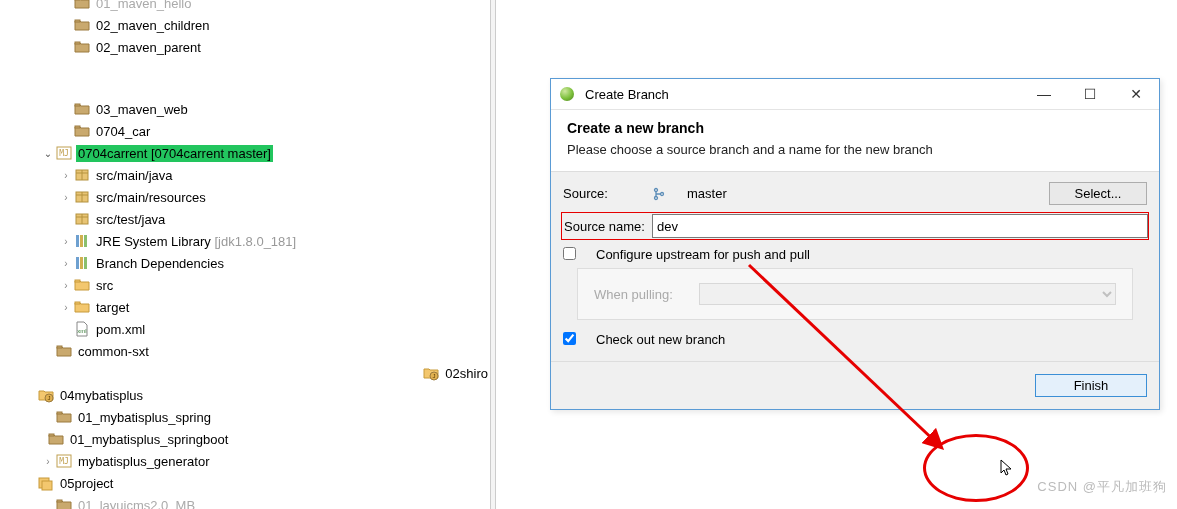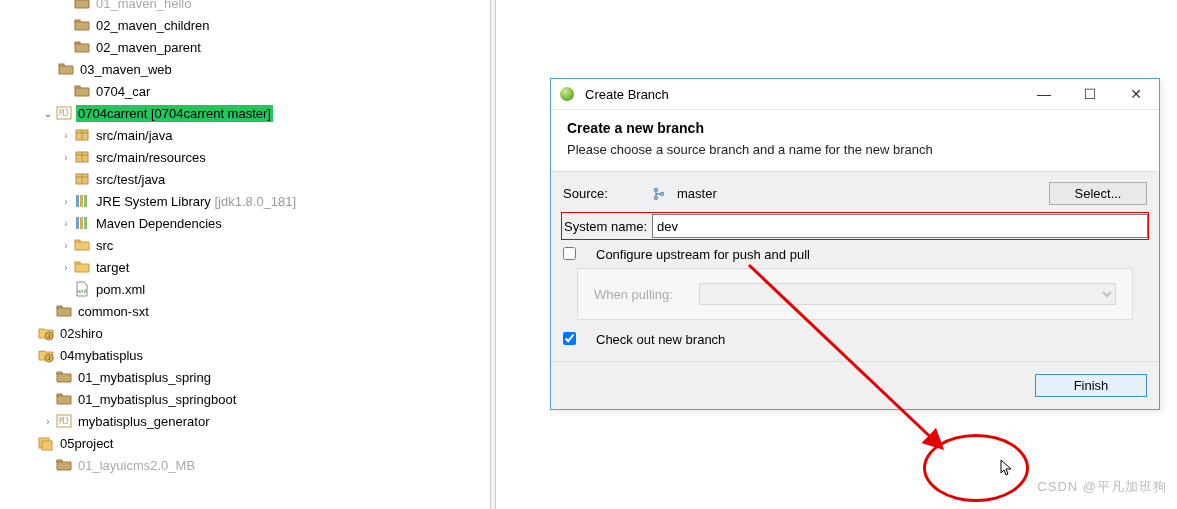--- a/index.html
+++ b/index.html
@@ -21,21 +21,21 @@
   .titlebar{display:flex;align-items:center;height:30px;background:#fff;border-bottom:1px solid #e4e4e4}
   .titlebar .ticon{margin-left:8px}
   .titlebar-text{flex:1;padding-left:6px}
   .winbtn{width:46px;height:30px;display:flex;align-items:center;justify-content:center;color:#333;font-size:14px}
   .head{background:#fff;padding:10px 16px 14px;border-bottom:1px solid #ddd}
   .head h1{margin:0 0 6px 0;font-size:14px;font-weight:700}
   .head p{margin:0;font-size:13px;color:#222}
   .body{padding:10px 12px 0}
   .row{display:flex;align-items:center;margin-bottom:8px}
   .rlabel{width:88px}
-  .srcval{flex:1;display:flex;align-items:center;gap:6px}
+  .srcval{flex:1;display:flex;align-items:center;gap:16px}
   .btn{background:#e9e9e9;border:1px solid #adadad;padding:3px 14px;font-size:13px;min-width:68px;text-align:center}
   .btn.primary{border:1px solid #3b8fd6;background:#e4f0fb}
   .field{flex:1;border:1px solid #7a7a7a;background:#fff;padding:2px 4px;font-size:13px;height:18px}
   .redbox{outline:1px solid #e60000;outline-offset:0}
   .cb{display:flex;align-items:flex-start;gap:20px;margin:6px 0}
   .cb input{width:13px;height:13px;margin:0}
   .subbox{border:1px solid #ddd;background:#f7f7f7;margin:6px 14px 12px;padding:14px 16px;display:flex;align-items:center;gap:26px;color:#aaa}
   .subbox select{flex:1;height:22px;background:#eee;border:1px solid #ccc;color:#aaa}
   .btnbar{border-top:1px solid #ddd;padding:12px;display:flex;justify-content:flex-end;gap:8px;position:relative}
   .circle{position:absolute;border:3px solid #e60000;border-radius:50%;pointer-events:none}
@@ -72,21 +72,21 @@
       <div class="tree-row" style="padding-left: 58px;">
         <span class="arrow"></span>
         <span class="ticon">
           <svg width="16" height="16" viewBox="0 0 16 16">
             <path d="M1 4h5l1 1h8v8H1z" fill="#c9a96e" stroke="#9b7b3f"></path>
             <rect x="1" y="3" width="5" height="2" fill="#c9a96e" stroke="#9b7b3f"></rect>
           </svg>
         </span>
         <span class="lbl">02_maven_parent</span>
       </div>
-      <div class="tree-row" style="padding-left: 42px;">
+      <div class="tree-row" style="padding-left: 58px; margin-top: 40px;">
         <span class="arrow"></span>
         <span class="ticon">
           <svg width="16" height="16" viewBox="0 0 16 16">
             <path d="M1 4h5l1 1h8v8H1z" fill="#c9a96e" stroke="#9b7b3f"></path>
             <rect x="1" y="3" width="5" height="2" fill="#c9a96e" stroke="#9b7b3f"></rect>
           </svg>
         </span>
         <span class="lbl">03_maven_web</span>
       </div>
       <div class="tree-row" style="padding-left: 58px;">
@@ -155,21 +155,21 @@
       </div>
       <div class="tree-row" style="padding-left: 58px;">
         <span class="arrow">›</span>
         <span class="ticon">
           <svg width="16" height="16" viewBox="0 0 16 16">
             <rect x="2" y="2" width="3" height="12" fill="#6ea0d0"></rect>
             <rect x="6" y="2" width="3" height="12" fill="#d0b050"></rect>
             <rect x="10" y="2" width="3" height="12" fill="#8abf6e"></rect>
           </svg>
         </span>
-        <span class="lbl">Maven Dependencies</span>
+        <span class="lbl">Branch Dependencies</span>
       </div>
       <div class="tree-row" style="padding-left: 58px;">
         <span class="arrow">›</span>
         <span class="ticon">
           <svg width="16" height="16" viewBox="0 0 16 16">
             <path d="M1 4h5l1 1h8v8H1z" fill="#f3c76e" stroke="#c79a3a"></path>
             <rect x="1" y="3" width="5" height="2" fill="#f3c76e" stroke="#c79a3a"></rect>
           </svg>
         </span>
         <span class="lbl">src</span>
@@ -197,21 +197,21 @@
       <div class="tree-row" style="padding-left: 40px;">
         <span class="arrow"></span>
         <span class="ticon">
           <svg width="16" height="16" viewBox="0 0 16 16">
             <path d="M1 4h5l1 1h8v8H1z" fill="#c9a96e" stroke="#9b7b3f"></path>
             <rect x="1" y="3" width="5" height="2" fill="#c9a96e" stroke="#9b7b3f"></rect>
           </svg>
         </span>
         <span class="lbl">common-sxt</span>
       </div>
-      <div class="tree-row" style="padding-left: 22px;">
+      <div class="tree-row" style="padding-left: 22px; justify-content: flex-end;">
         <span class="arrow"></span>
         <span class="ticon">
           <svg width="16" height="16" viewBox="0 0 16 16">
             <path d="M1 4h5l1 1h8v8H1z" fill="#f3c76e" stroke="#c79a3a"></path>
             <circle cx="11" cy="11" r="4" fill="#e0b050" stroke="#9b7b3f"></circle>
             <text x="11" y="13" text-anchor="middle" font-size="6" fill="#5a3a00">J</text>
           </svg>
         </span>
         <span class="lbl">02shiro</span>
       </div>
@@ -229,21 +229,21 @@
       <div class="tree-row" style="padding-left: 40px;">
         <span class="arrow"></span>
         <span class="ticon">
           <svg width="16" height="16" viewBox="0 0 16 16">
             <path d="M1 4h5l1 1h8v8H1z" fill="#c9a96e" stroke="#9b7b3f"></path>
             <rect x="1" y="3" width="5" height="2" fill="#c9a96e" stroke="#9b7b3f"></rect>
           </svg>
         </span>
         <span class="lbl">01_mybatisplus_spring</span>
       </div>
-      <div class="tree-row" style="padding-left: 40px;">
+      <div class="tree-row" style="padding-left: 32px;">
         <span class="arrow"></span>
         <span class="ticon">
           <svg width="16" height="16" viewBox="0 0 16 16">
             <path d="M1 4h5l1 1h8v8H1z" fill="#c9a96e" stroke="#9b7b3f"></path>
             <rect x="1" y="3" width="5" height="2" fill="#c9a96e" stroke="#9b7b3f"></rect>
           </svg>
         </span>
         <span class="lbl">01_mybatisplus_springboot</span>
       </div>
       <div class="tree-row" style="padding-left: 40px;">
@@ -305,21 +305,21 @@
                   <circle cx="10" cy="7" r="1.5"></circle>
                   <path d="M4 4.5v5M4 7h4.5"></path>
                 </g>
               </svg>
         </span>
         <span>master</span>
       </div>
       <div class="btn">Select...</div>
     </div>
     <div class="row redbox" style="padding:1px 0 1px 1px;margin-left:-1px;margin-right:-1px">
-      <div class="rlabel" style="padding-left:1px">System name:</div>
+      <div class="rlabel" style="padding-left:1px">Source name:</div>
       <input class="field" value="dev" style="">
     </div>
     <label class="cb">
       <input type="checkbox" style="">
       <span>Configure upstream for push and pull</span>
     </label>
     <div class="subbox">
       <span>When pulling:</span>
       <select disabled=""></select>
     </div>

